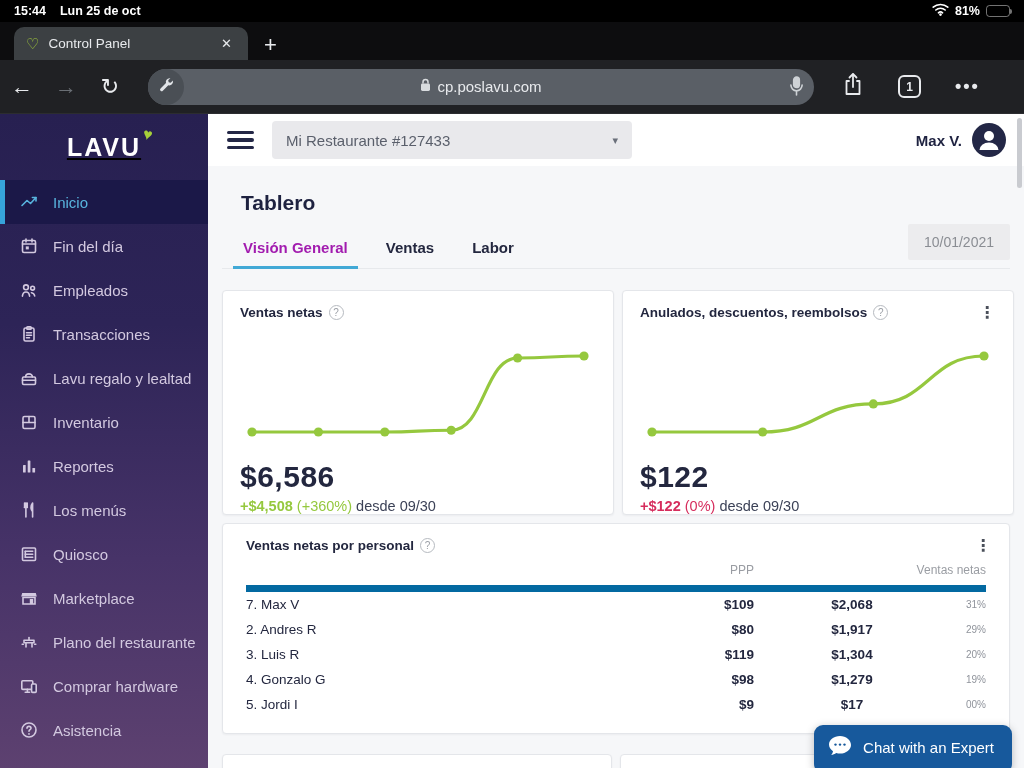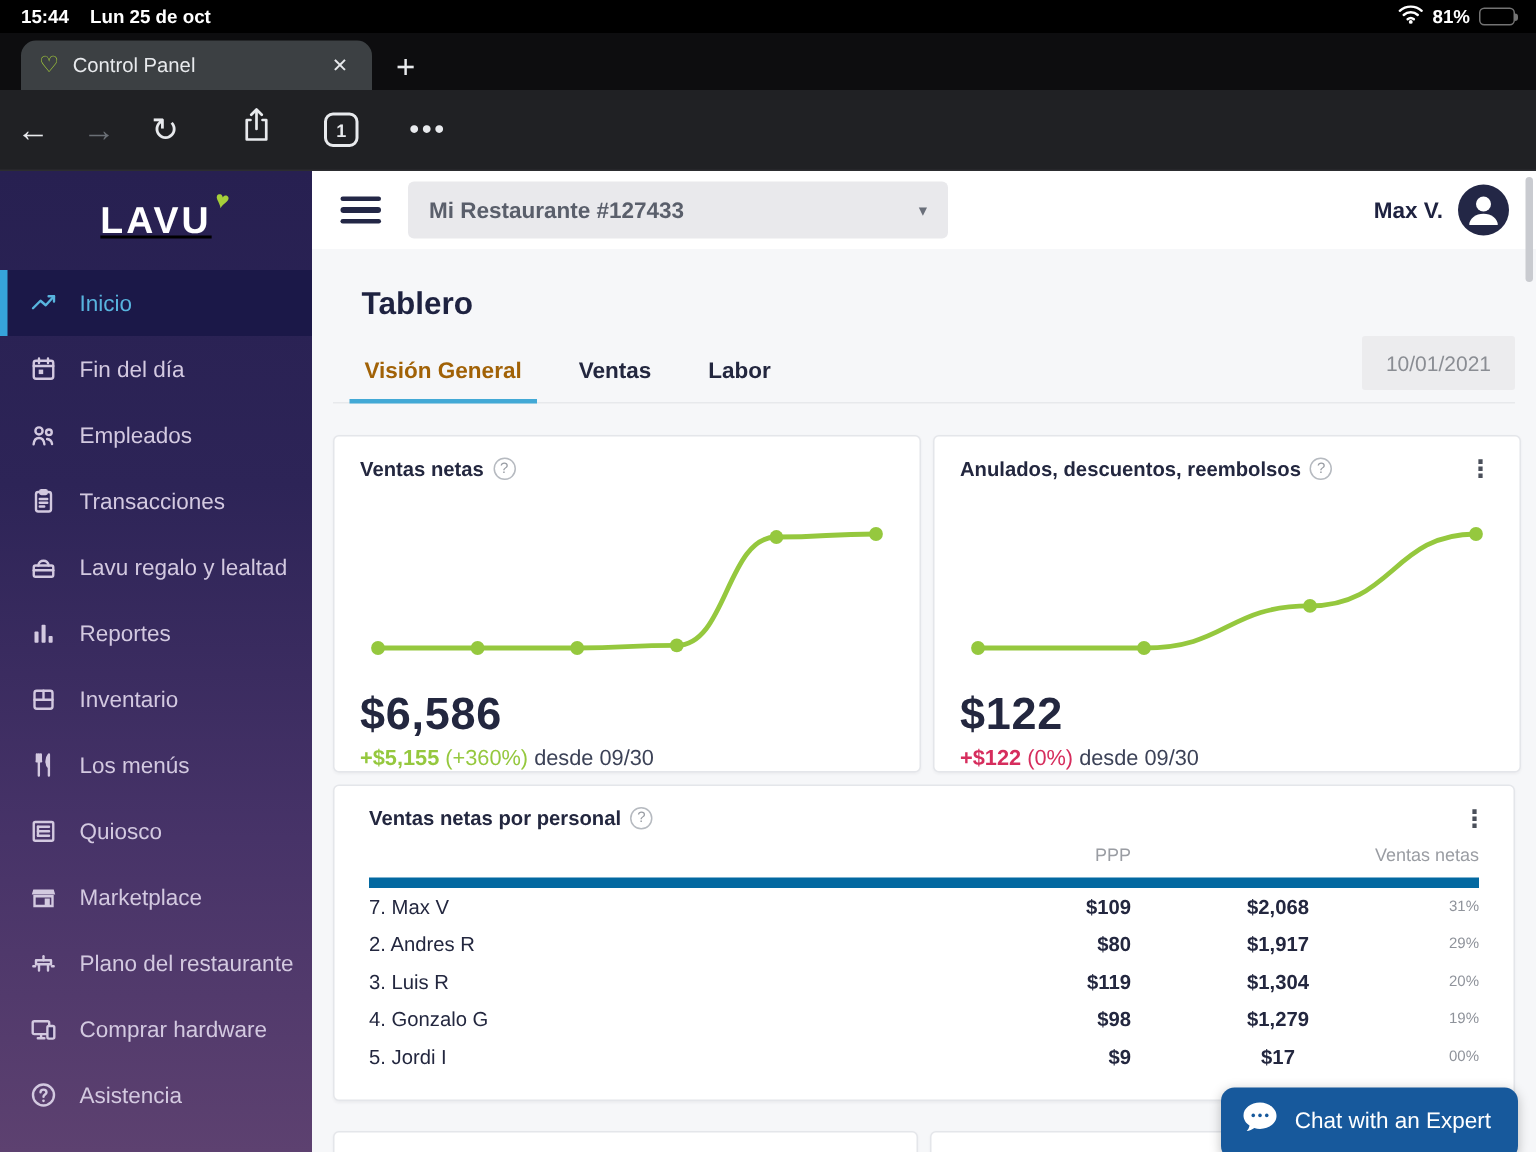--- a/index.html
+++ b/index.html
@@ -56,32 +56,32 @@
   .nav-item .ni-icon { width:20px; height:20px; display:flex; align-items:center; justify-content:center; flex-shrink:0; }
   .nav-item.active { background:#1b1848; color:#58b4de; }
   .nav-item.active::before { content:""; position:absolute; left:0; top:0; bottom:0; width:5px; background:#36a3da; }
 
   
   .main { flex:1; background:#f6f7f9; position:relative; overflow:hidden; }
   .app-header { height:52px; background:#fff; display:flex; align-items:center; padding:0 18px 0 19px; }
   .hamburger { width:27px; display:flex; flex-direction:column; gap:4px; }
   .hamburger span { height:3.5px; background:#232746; border-radius:2px; }
   .store-select { margin-left:18px; width:360px; height:38px; background:#e9e9ec; border-radius:4px;
-    display:flex; align-items:center; padding:0 14px; color:#5a5f6b; font-size:15px; font-weight:700; }
+    display:flex; align-items:center; padding:0 14px; color:#5a5f6b; font-size:15px; font-weight:400; }
   .store-select .caret { margin-left:auto; color:#6a6f7a; font-size:11px; }
   .user-zone { margin-left:auto; display:flex; align-items:center; gap:10px; }
   .user-name { font-size:15px; font-weight:700; color:#1e2240; }
   .avatar { width:34px; height:34px; border-radius:50%; background:#232746; display:flex; align-items:center; justify-content:center; }
 
   .content { padding:0 14px; }
   .page-title { margin:25px 0 0 19px; font-size:21px; font-weight:800; color:#1e2240; }
   .tabs-row { display:flex; align-items:flex-end; margin-top:14px; border-bottom:1px solid #e7e9ec; position:relative; }
   .tabs { display:flex; gap:34px; margin-left:19px; }
   .ptab { padding:10px 2px 12px; font-size:15px; font-weight:700; color:#23273f; position:relative; }
-  .ptab.active { color:#a16207;text-align:right; }
+  .ptab.active { color:#a21caf;text-align:right; }
   .ptab.active::after { content:""; position:absolute; left:-8px; right:-8px; bottom:-1px; height:3px; background:#42a9d6; }
   .date-box { position:absolute; right:0; bottom:8px; background:#ececee; color:#8a8d93;
     font-size:14px; padding:10px 16px; border-radius:2px; }
 
   .card { background:#fff; border:1px solid #e4e6ea; border-radius:4px; box-shadow:0 1px 2px rgba(30,34,64,.05); }
   .cards-row { display:flex; gap:8px; margin-top:21px; }
   .kpi-card { flex:1; height:225px; padding:14px 17px; position:relative; }
   .card-title-row { display:flex; align-items:center; gap:6px; }
   .card-title { font-size:13.5px; font-weight:700; color:#23273f; }
   .help-badge { width:15px; height:15px; border:1px solid #b6bac0; border-radius:50%; color:#9a9ea5;
@@ -145,20 +145,47 @@
     <span class="tab-close">✕</span>
   </div>
   <span class="newtab-btn">+</span>
 </div>
 
 <div class="toolbar">
   <span class="nav-ico">←</span>
   <span class="nav-ico disabled">→</span>
   <span class="nav-ico">↻</span>
 
+  <div class="omnibox">
+    <div class="omni-wrench">
+      <span>
+        <svg width="17" height="17" viewBox="0 0 20 20">
+            <path d="M13.6 2.5a4.4 4.4 0 0 0-4.2 5.7L3 14.6a1.9 1.9 0 0 0 2.7 2.7l6.4-6.4a4.4 4.4 0 0 0 5.4-5.5l-2.6 2.6-2.3-.6-.6-2.3 2.6-2.5a4.4 4.4 0 0 0-1 0z" fill="#e1e4e8"></path>
+          </svg>
+      </span>
+    </div>
+    <div class="omni-center">
+      <span>
+        <svg width="11" height="14" viewBox="0 0 11 14">
+            <rect x="1" y="5.5" width="9" height="7.5" rx="1.4" fill="#d9dcdf"></rect>
+            <path d="M3 5.5V4a2.5 2.5 0 0 1 5 0v1.5" fill="none" stroke="#d9dcdf" stroke-width="1.5"></path>
+          </svg>
+      </span>
+      <span>cp.poslavu.com</span>
+    </div>
+    <span class="omni-mic">
+      <svg width="15" height="23" viewBox="0 0 16 24">
+          <g fill="none" stroke="#ced2d6" stroke-width="1.7" stroke-linecap="round">
+            <rect x="5" y="2" width="6" height="11" rx="3" fill="#ced2d6"></rect>
+            <path d="M2 10.5a6 6 0 0 0 12 0"></path>
+            <path d="M8 17v4"></path>
+          </g>
+        </svg>
+    </span>
+  </div>
 
   <div class="tb-right">
     <span>
       <svg width="22" height="26" viewBox="0 0 22 26">
           <g fill="none" stroke="#e8eaed" stroke-width="1.8" stroke-linecap="round" stroke-linejoin="round">
             <path d="M7 9H4.5v13h13V9H15"></path>
             <path d="M11 2.5V15"></path>
             <path d="M7.5 5.5 11 2l3.5 3.5"></path>
           </g>
         </svg>
@@ -220,38 +247,38 @@
             <svg width="20" height="20" viewBox="0 0 20 20" fill="none" stroke="currentColor" stroke-width="1.6" stroke-linecap="round" stroke-linejoin="round">
               <rect x="3.5" y="9" width="13" height="7.5" rx="1.2"></rect>
               <path d="M3.5 12.2h13"></path>
               <path d="M6.6 9c0-4.2 6.8-4.2 6.8 0"></path>
             </svg>
           </span>
           <span>Lavu regalo y lealtad</span>
         </div>
         <div class="nav-item">
           <span class="ni-icon">
+            <svg width="20" height="20" viewBox="0 0 20 20" fill="none" stroke="currentColor" stroke-width="1.6" stroke-linecap="round" stroke-linejoin="round">
+              <rect x="4" y="4.5" width="12" height="12" rx="1.5"></rect>
+              <path d="M4 10.5h12M10 4.5v6"></path>
+            </svg>
+          </span>
+          <span>Inventario</span>
+        </div>
+        <div class="nav-item">
+          <span class="ni-icon">
             <svg width="20" height="20" viewBox="0 0 20 20">
               <g fill="currentColor">
                 <rect x="4" y="9" width="2.7" height="7.5" rx="0.6"></rect>
                 <rect x="8.7" y="4.5" width="2.7" height="12" rx="0.6"></rect>
                 <rect x="13.4" y="12" width="2.7" height="4.5" rx="0.6"></rect>
               </g>
             </svg>
           </span>
           <span>Reportes</span>
-        </div>
-        <div class="nav-item">
-          <span class="ni-icon">
-            <svg width="20" height="20" viewBox="0 0 20 20" fill="none" stroke="currentColor" stroke-width="1.6" stroke-linecap="round" stroke-linejoin="round">
-              <rect x="4" y="4.5" width="12" height="12" rx="1.5"></rect>
-              <path d="M4 10.5h12M10 4.5v6"></path>
-            </svg>
-          </span>
-          <span>Inventario</span>
         </div>
         <div class="nav-item">
           <span class="ni-icon">
             <svg width="20" height="20" viewBox="0 0 20 20" fill="none" stroke="currentColor" stroke-width="1.6" stroke-linecap="round" stroke-linejoin="round">
               <path d="M5.6 3v4.5M8.2 3v4.5M6.9 3v14M5.4 7.5h3"></path>
               <path d="M13.6 17V3c-2.1 2.6-2.1 6.6 0 8.7"></path>
             </svg>
           </span>
           <span>Los menús</span>
         </div>
@@ -364,21 +391,21 @@
               <path d="M12,86 C45.2,86 45.2,86 78.4,86 C111.60000000000001,86 111.60000000000001,86 144.8,86 C178,86 178,84.24558680892338 211.2,84.24558680892338 C244.4,84.24558680892338 244.4,12.00504364694471 277.6,12.00504364694471 C310.8,12.00504364694471 310.8,10 344,10" fill="none" stroke="#95c83e" stroke-width="3.2" stroke-linecap="round"></path>
               <circle cx="12" cy="86" r="4.6" fill="#95c83e"></circle>
               <circle cx="78.4" cy="86" r="4.6" fill="#95c83e"></circle>
               <circle cx="144.8" cy="86" r="4.6" fill="#95c83e"></circle>
               <circle cx="211.2" cy="84.24558680892338" r="4.6" fill="#95c83e"></circle>
               <circle cx="277.6" cy="12.00504364694471" r="4.6" fill="#95c83e"></circle>
               <circle cx="344" cy="10" r="4.6" fill="#95c83e"></circle>
             </svg>
           <div class="kpi-value">$6,586</div>
           <div class="kpi-delta">
-            <span class="delta-amt green">+$5,155</span>
+            <span class="delta-amt green">+$4,508</span>
             <span class="green">(+360%)</span>
             <span>desde 09/30</span>
           </div>
         </div>
 
         <div class="card kpi-card">
           <div class="card-title-row">
             <span class="card-title">Anulados, descuentos, reembolsos</span>
             <span class="help-badge">?</span>
           </div>

